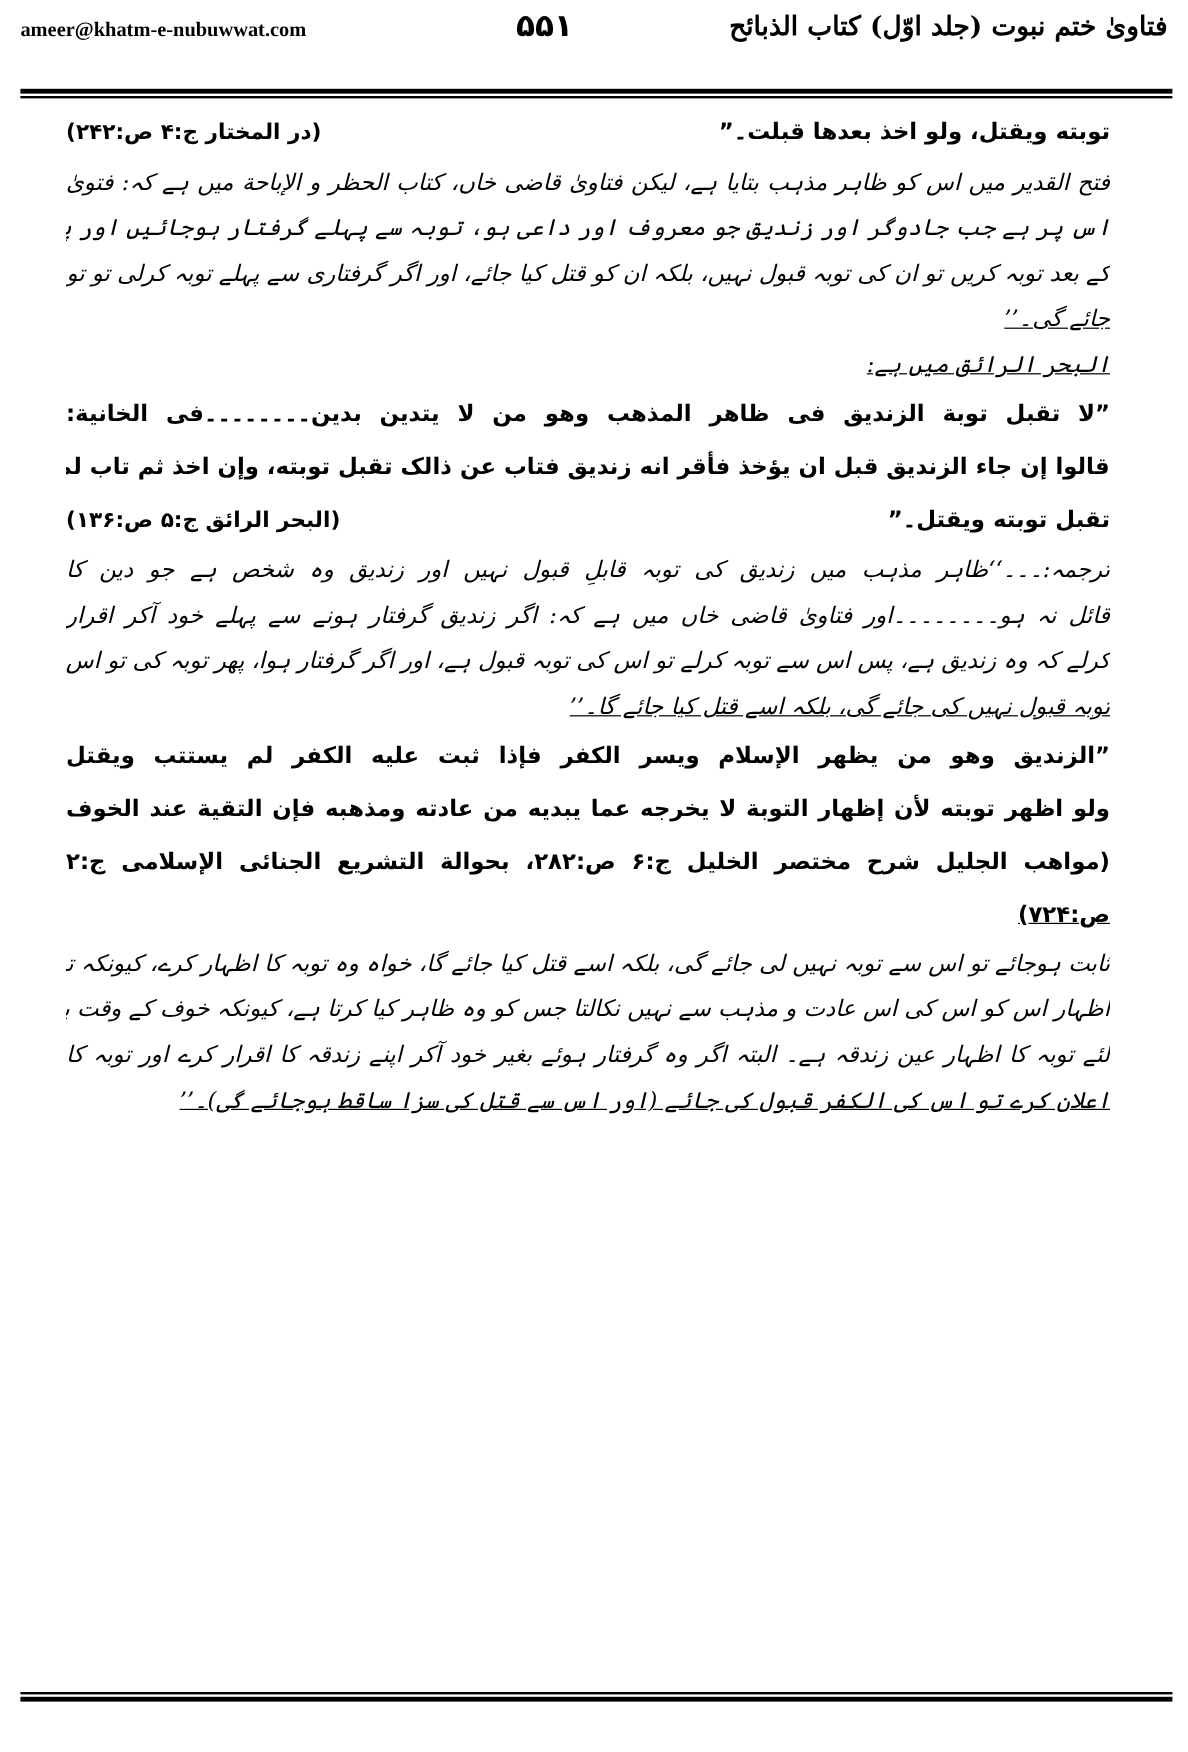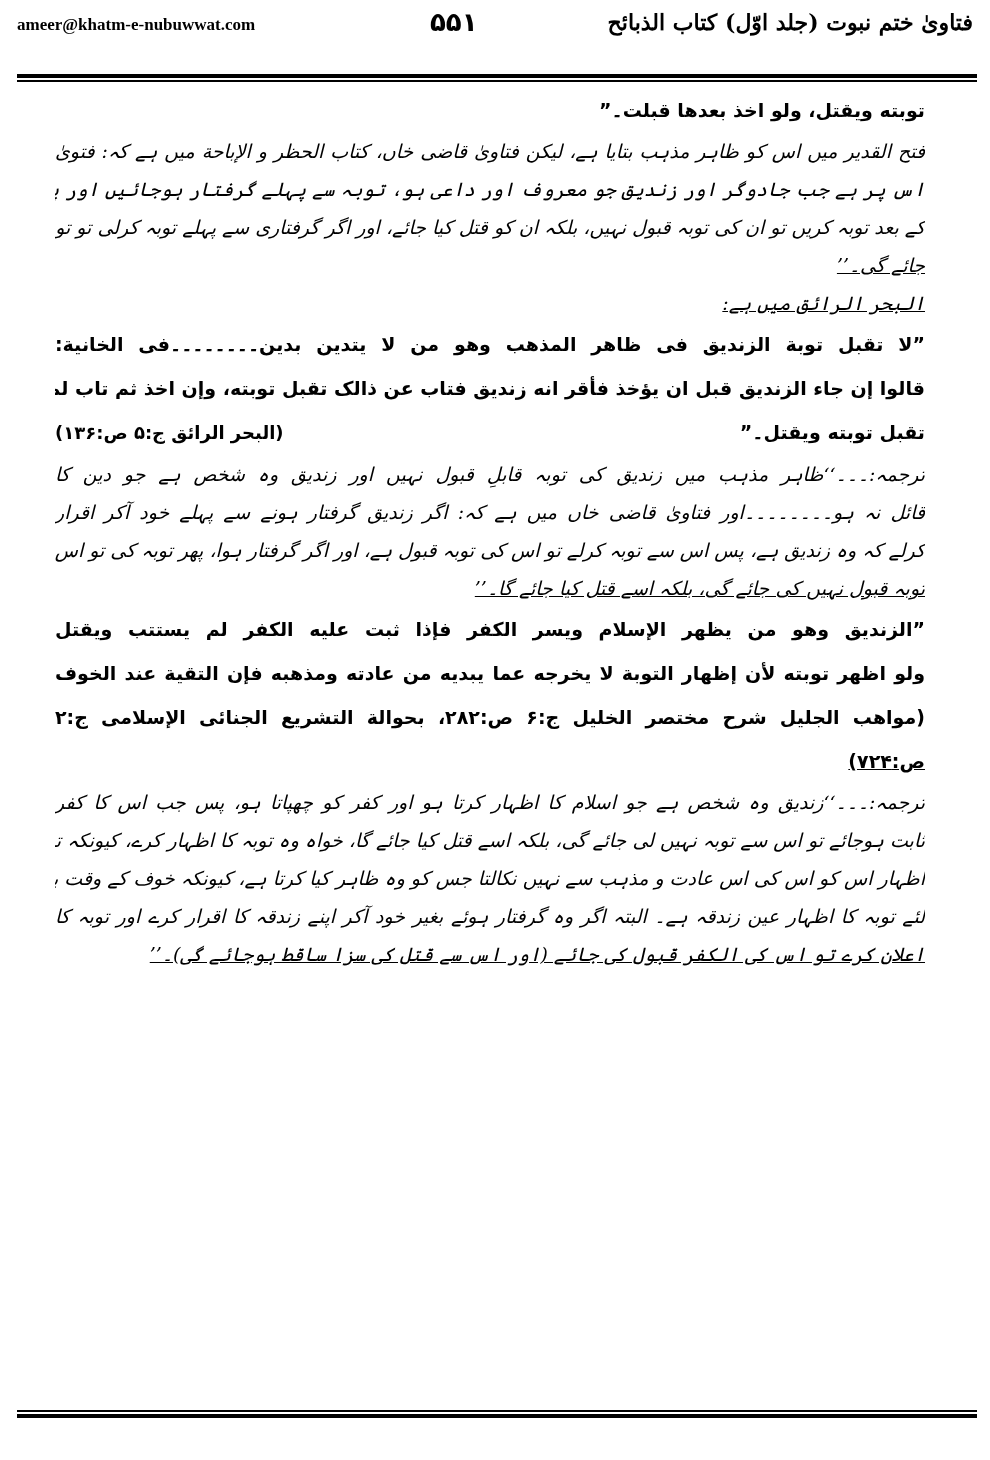--- a/index.html
+++ b/index.html
@@ -27,41 +27,41 @@
   <span class="h-email">ameer@khatm-e-nubuwwat.com</span>
   <span class="h-page">۵۵۱</span>
   <span class="h-title">فتاویٰ ختم نبوت (جلد اوّل) کتاب الذبائح</span>
   <div class="rule-thick" style="top:69px;"></div>
   <div class="rule-thin" style="top:75px;"></div>
 </div>
 
 <div class="content" id="content">
     <div class="line arabic row-split">
       <span>توبته ویقتل، ولو اخذ بعدها قبلت۔”</span>
+      <span class="ref">(در المختار ج:۴ ص:۲۴۲)</span>
     </div>
     <div class="line urdu">فتح القدیر میں اس کو ظاہر مذہب بتایا ہے، لیکن فتاویٰ قاضی خاں، کتاب الحظر و الإباحة میں ہے کہ: فتویٰ</div>
     <div class="line urdu">اس پر ہے جب جادوگر اور زندیق جو معروف اور داعی ہو، توبہ سے پہلے گرفتار ہوجائیں اور پھر گرفتار ہونے</div>
     <div class="line urdu">کے بعد توبہ کریں تو ان کی توبہ قبول نہیں، بلکہ ان کو قتل کیا جائے، اور اگر گرفتاری سے پہلے توبہ کرلی تو توبہ قبول کی</div>
     <div class="line urdu last">جائے گی۔’’</div>
     <div class="line urdu last">البحر الرائق میں ہے:</div>
     <div class="line arabic">”لا تقبل توبة الزندیق فی ظاهر المذهب وهو من لا یتدین بدین۔۔۔۔۔۔۔۔فی الخانیة:</div>
     <div class="line arabic">قالوا إن جاء الزندیق قبل ان یؤخذ فأقر انه زندیق فتاب عن ذالک تقبل توبته، وإن اخذ ثم تاب لم</div>
     <div class="line arabic row-split">
       <span>تقبل توبته ویقتل۔”</span>
       <span class="ref">(البحر الرائق ج:۵ ص:۱۳۶)</span>
     </div>
     <div class="line urdu">ترجمہ:۔۔۔‘‘ظاہر مذہب میں زندیق کی توبہ قابلِ قبول نہیں اور زندیق وہ شخص ہے جو دین کا</div>
     <div class="line urdu">قائل نہ ہو۔۔۔۔۔۔۔۔اور فتاویٰ قاضی خاں میں ہے کہ: اگر زندیق گرفتار ہونے سے پہلے خود آکر اقرار</div>
     <div class="line urdu">کرلے کہ وہ زندیق ہے، پس اس سے توبہ کرلے تو اس کی توبہ قبول ہے، اور اگر گرفتار ہوا، پھر توبہ کی تو اس کی</div>
     <div class="line urdu last">توبہ قبول نہیں کی جائے گی، بلکہ اسے قتل کیا جائے گا۔’’</div>
     <div class="line arabic">”الزندیق وهو من یظهر الإسلام ویسر الکفر فإذا ثبت علیه الکفر لم یستتب ویقتل</div>
     <div class="line arabic">ولو اظهر توبته لأن إظهار التوبة لا یخرجه عما یبدیه من عادته ومذهبه فإن التقیة عند الخوف</div>
     <div class="line arabic">(مواهب الجلیل شرح مختصر الخلیل ج:۶ ص:۲۸۲، بحوالة التشریع الجنائی الإسلامی ج:۲</div>
     <div class="line arabic last">ص:۷۲۴)</div>
-    <div class="line urdu">ترجمہ:۔۔۔‘‘زندیق وہ شخص ہے جو اسلام کا اظہار کرتا ہو اور کفر کو چھپاتا ہو، پس جب اس کا کفر</div>
     <div class="line urdu">ثابت ہوجائے تو اس سے توبہ نہیں لی جائے گی، بلکہ اسے قتل کیا جائے گا، خواہ وہ توبہ کا اظہار کرے، کیونکہ توبہ کا</div>
     <div class="line urdu">اظہار اس کو اس کی اس عادت و مذہب سے نہیں نکالتا جس کو وہ ظاہر کیا کرتا ہے، کیونکہ خوف کے وقت بچاؤ کے</div>
     <div class="line urdu">لئے توبہ کا اظہار عین زندقہ ہے۔ البتہ اگر وہ گرفتار ہوئے بغیر خود آکر اپنے زندقہ کا اقرار کرے اور توبہ کا</div>
     <div class="line urdu last">اعلان کرے تو اس کی الکفر قبول کی جائے (اور اس سے قتل کی سزا ساقط ہوجائے گی)۔’’</div>
   </div>
 
 <div class="footer">
   <div class="rule-thin" style="top:0px;"></div>
   <div class="rule-thick" style="top:4px;"></div>
   <span class="f-link" style="left:17px;">www.amtkn.com</span>

